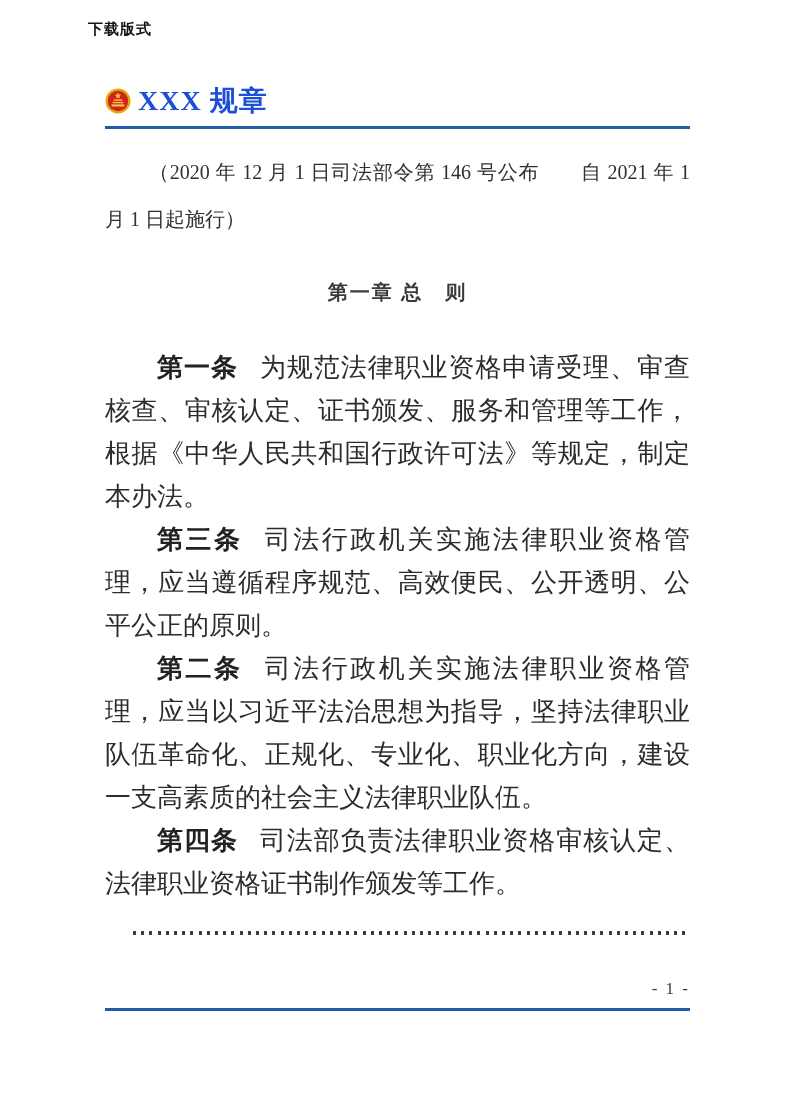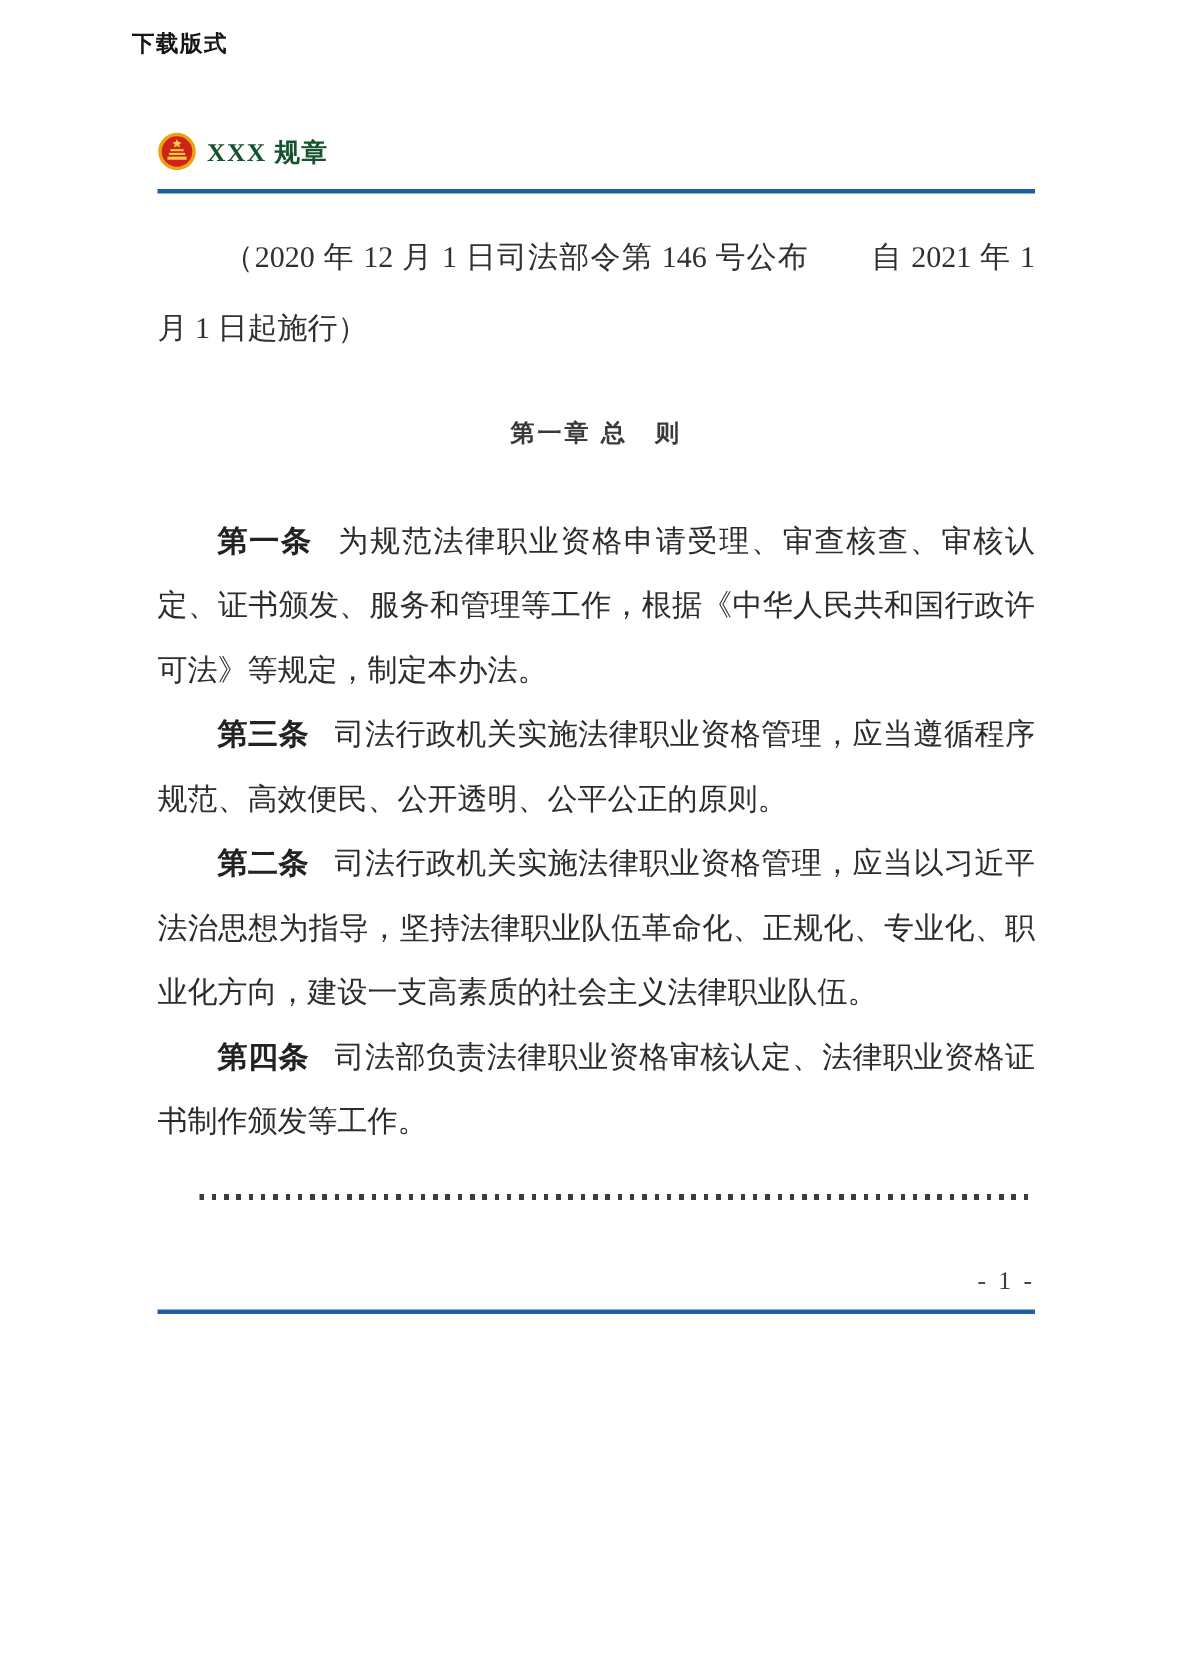--- a/index.html
+++ b/index.html
@@ -34,22 +34,22 @@
     margin-top: 85px;
     display: flex;
     align-items: center;
     gap: 7px;
     height: 32px;
   }
   .emblem { width: 26px; height: 26px; flex: 0 0 auto; }
   .header-label {
     font-family: "Liberation Serif", "DejaVu Serif", serif;
     font-weight: 700;
-    font-size: 17px;
-    color: #14532d;
+    font-size: 28px;
+    color: #1d4ed8;
     letter-spacing: 1px;
     white-space: nowrap;
   }
   .divider {
     margin-top: 9px;
     height: 3px;
     background: #1f5da4;
   }
   .doc-title {
     margin-top: 76px;
@@ -65,27 +65,27 @@
     line-height: 47px;
     text-indent: 2.2em;
     text-align: justify;
     color: #303030;
   }
   .chapter-heading {
     margin-top: 36px;
     text-align: center;
     font-family: "Liberation Sans", "DejaVu Sans", sans-serif;
     font-weight: 700;
-    font-size: 16px;
+    font-size: 20px;
     letter-spacing: 2px;
     color: #3a3a3a;
   }
   .body-block {
     margin-top: 40px;
-    font-size: 20px;
+    font-size: 26px;
     line-height: 43px;
     text-align: justify;
     color: #2c2c2c;
   }
   .article { text-indent: 2em; }
   .article-label {
     font-family: "Liberation Sans", "DejaVu Sans", sans-serif;
     font-weight: 700;
     color: #222222;
     margin-right: 0.85em;

